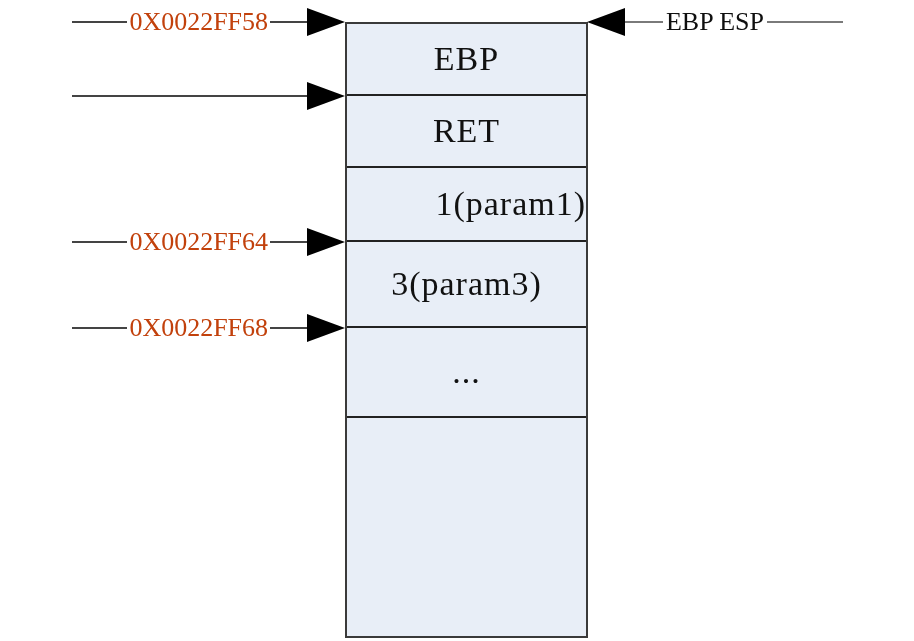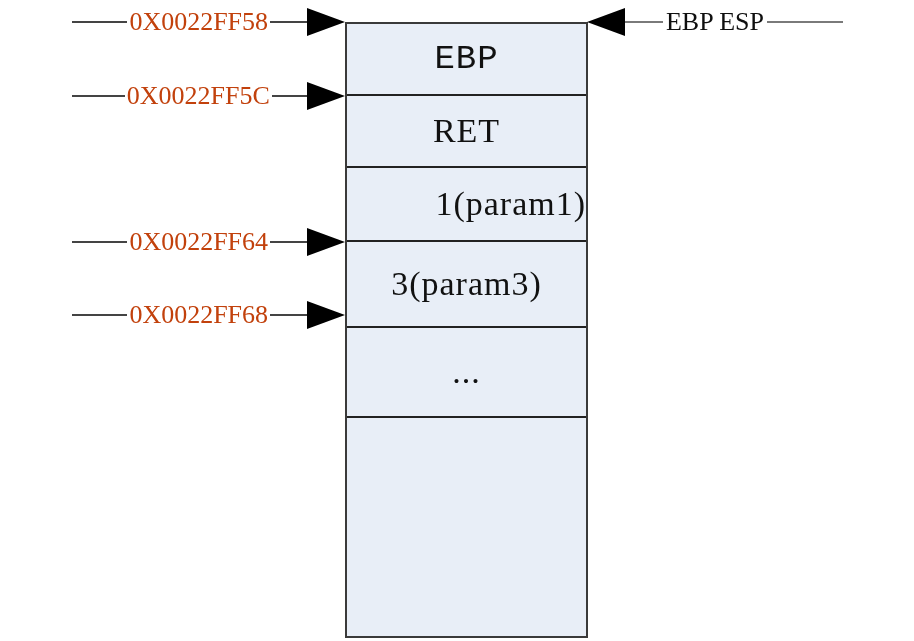--- a/index.html
+++ b/index.html
@@ -60,21 +60,21 @@
   .stack-cell {
     box-sizing: border-box;
     display: flex;
     align-items: center;
     justify-content: center;
     border-bottom: 2px solid #222222;
     font-size: 34px;
     color: #111111;
     letter-spacing: 1px;
   }
-  .stack-cell:nth-child(1) { height: 72px; font-family: Liberation Mono, monospace; }
+  .stack-cell:nth-child(1) { height: 72px; }
   .stack-cell:nth-child(2) { height: 72px; }
   .stack-cell:nth-child(3) { height: 74px; justify-content: flex-end; }
   .stack-cell:nth-child(4) { height: 86px; }
   .stack-cell:nth-child(5) { height: 90px; font-family: Liberation Serif, serif; }
   .stack-cell:nth-child(6) { flex: 1; border-bottom: none; }
   .stack-cell:nth-child(6) .cell-label {
     font-size: 36px;
     letter-spacing: 3px;
     transform: translateY(-9px);
   }
@@ -107,34 +107,33 @@
 
   <div class="addr-row" style="top:7px">
     <span class="seg seg-l"></span>
     <span class="addr-label">0X0022FF58</span>
     <span class="seg seg-r"></span>
     <span class="arrowhead-right"></span>
   </div>
 
   <div class="addr-row" style="top:81px">
     <span class="seg seg-l"></span>
-    <span class="addr-label">0X0022FF5C</span>
     <span class="seg seg-r"></span>
     <span class="arrowhead-right"></span>
   </div>
 
 
   <div class="addr-row" style="top:227px">
     <span class="seg seg-l"></span>
     <span class="addr-label">0X0022FF64</span>
     <span class="seg seg-r"></span>
     <span class="arrowhead-right"></span>
   </div>
 
-  <div class="addr-row" style="top:300px">
+  <div class="addr-row" style="top:313px">
     <span class="seg seg-l"></span>
     <span class="addr-label">0X0022FF68</span>
     <span class="seg seg-r"></span>
     <span class="arrowhead-right"></span>
   </div>
 
   <div class="stack-box">
     <div class="stack-cell">
       <span class="cell-label">EBP</span>
     </div>

